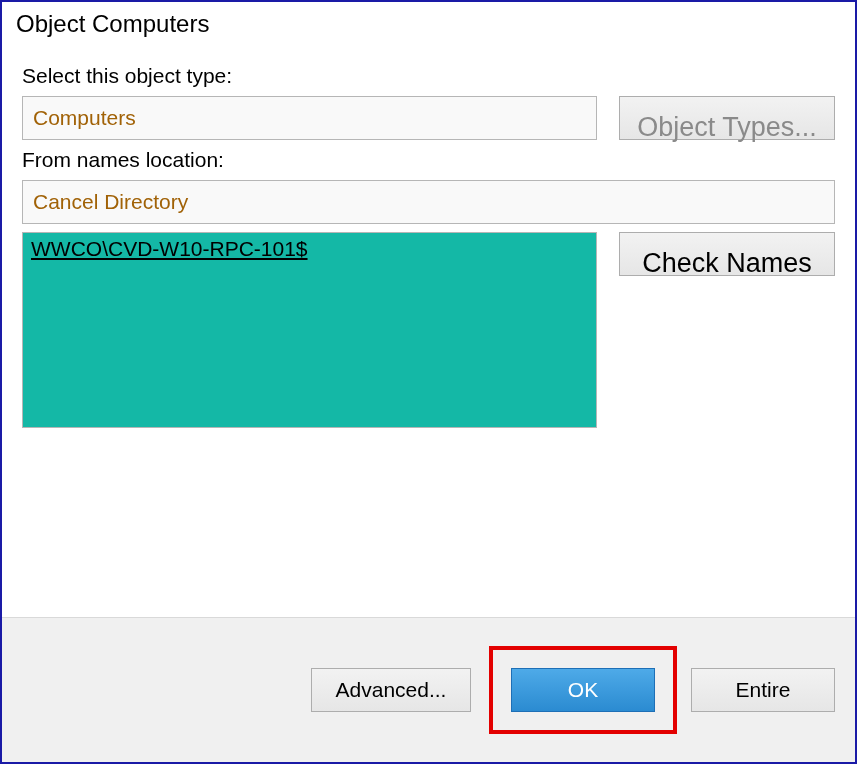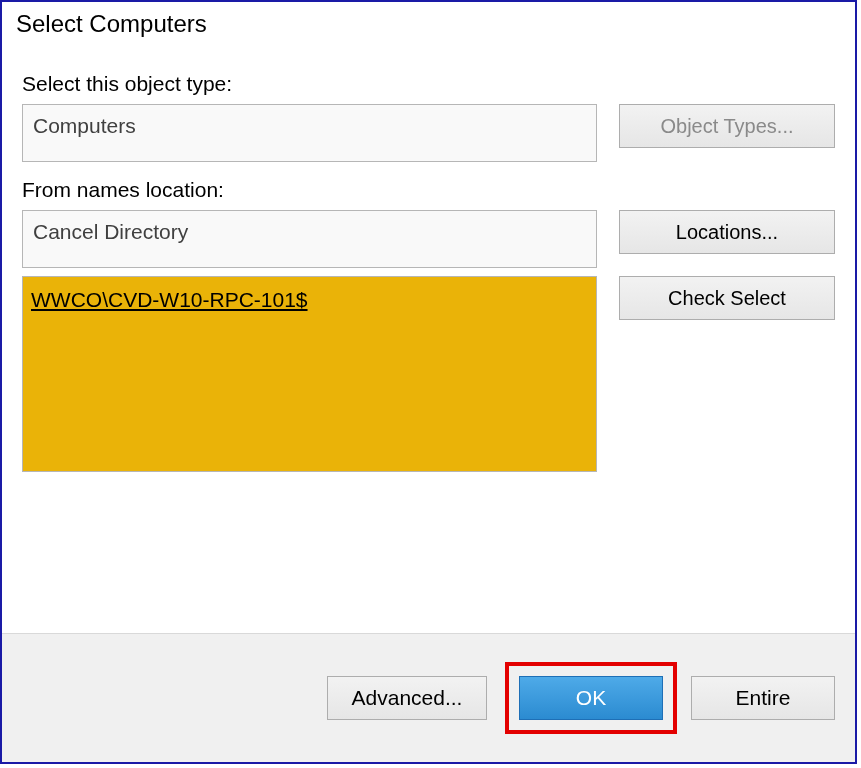--- a/index.html
+++ b/index.html
@@ -26,59 +26,59 @@
     .dialog-body {
       flex: 1;
       padding: 20px 20px 10px 20px;
       display: flex;
       flex-direction: column;
       gap: 8px;
     }
     .section-label {
       font-size: 21px;
       color: #000;
-      margin-top: 8px;
+      margin-top: 0;
     }
     .row {
       display: flex;
       gap: 22px;
       align-items: stretch;
     }
     .row-top { align-items: flex-start; }
     .field-box {
       flex: 1;
       border: 1px solid #b6b6b6;
       background: #f9f9f9;
       padding: 8px 10px;
       font-size: 21px;
-      color: #404040;
-      height: 58px;
+      color: #a16207;
+      height: 44px;
       line-height: 26px;
     }
     .btn-side {
       width: 216px;
       height: 44px;
       border: 1px solid #adadad;
       background: linear-gradient(#f2f2f2, #e6e6e6);
       font-family: inherit;
-      font-size: 20px;
+      font-size: 27px;
       color: #000;
       cursor: pointer;
-      padding: 8px;
+      padding: 15px;
     }
     .btn-side.disabled {
       color: #8a8a8a;
       cursor: default;
     }
     .names-area {
       flex: 1;
       height: 196px;
       border: 1px solid #b6b6b6;
-      background: #eab308;
-      padding: 9px 8px;
+      background: #14b8a6;
+      padding: 2px 8px;
       font-size: 21px;
       color: #000;
       resize: none;
       line-height: 28px;
     }
     .resolved-name {
       text-decoration: underline;
     }
     .dialog-footer {
       background: #f0f0f0;
@@ -96,62 +96,61 @@
       background: linear-gradient(#f2f2f2, #e6e6e6);
       font-family: inherit;
       font-size: 21px;
       color: #000;
       cursor: pointer;
       padding: 0 18px;
     }
     .btn-footer.advanced { min-width: 160px; margin-right: 4px; }
     .ok-wrap {
       border: 4px solid #e30000;
-      padding: 10px;
+      padding: 18px;
       display: inline-flex;
     }
     .btn-ok {
       height: 44px;
       min-width: 144px;
       border: 1px solid #1e6fb6;
       background: linear-gradient(#4eaae8, #2b8bd1);
       color: #fff;
       font-family: inherit;
       font-size: 21px;
       cursor: pointer;
       padding: 0 18px;
     }
     .spacer-grow { flex: 1; }
   </style>
 </head>
 <body>
 
 <div class="dialog">
 
-  <div class="dialog-title">Select Computers</div>
+  <div class="dialog-title">Object Computers</div>
 
   <div class="dialog-body">
 
     <div class="section-label">Select this object type:</div>
     <div class="row">
       <div class="field-box">Computers</div>
       <button class="btn-side disabled">Object Types...</button>
     </div>
 
     <div class="section-label">From names location:</div>
     <div class="row">
       <div class="field-box">Cancel Directory</div>
-      <button class="btn-side">Locations...</button>
     </div>
 
     <div class="row row-top">
       <div class="names-area">
         <span class="resolved-name">WWCO\CVD-W10-RPC-101$</span>
       </div>
-      <button class="btn-side">Check Select</button>
+      <button class="btn-side">Check Names</button>
     </div>
 
     <div class="spacer-grow"></div>
   </div>
 
   <div class="dialog-footer">
     <button class="btn-footer advanced">Advanced...</button>
     <span class="ok-wrap">
       <button class="btn-ok">OK</button>
     </span>

